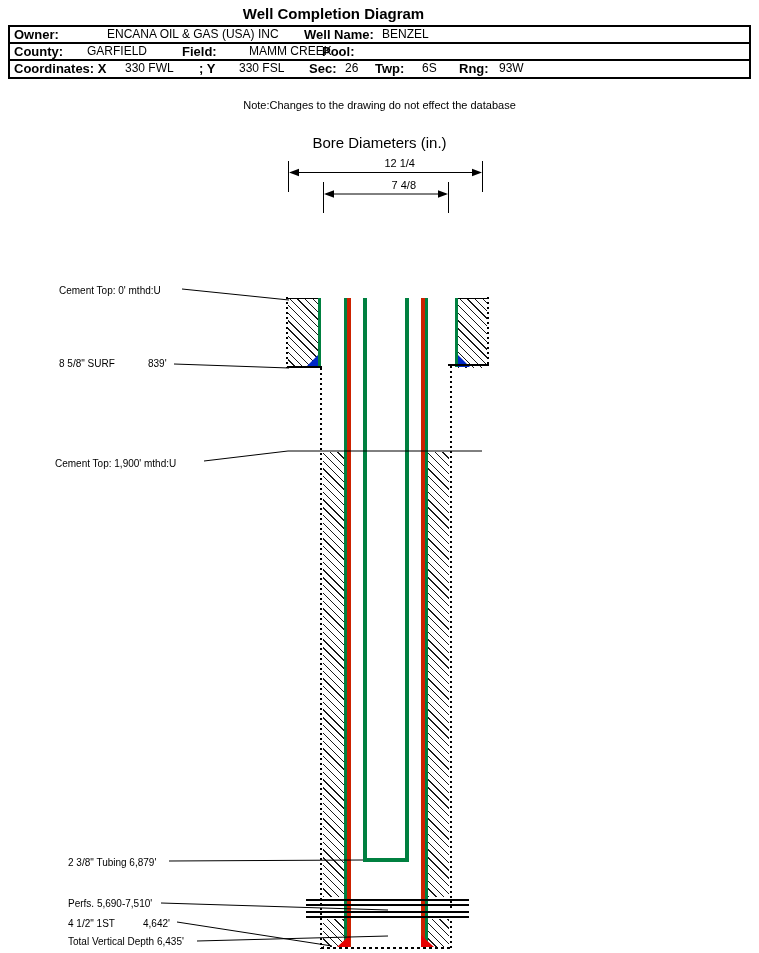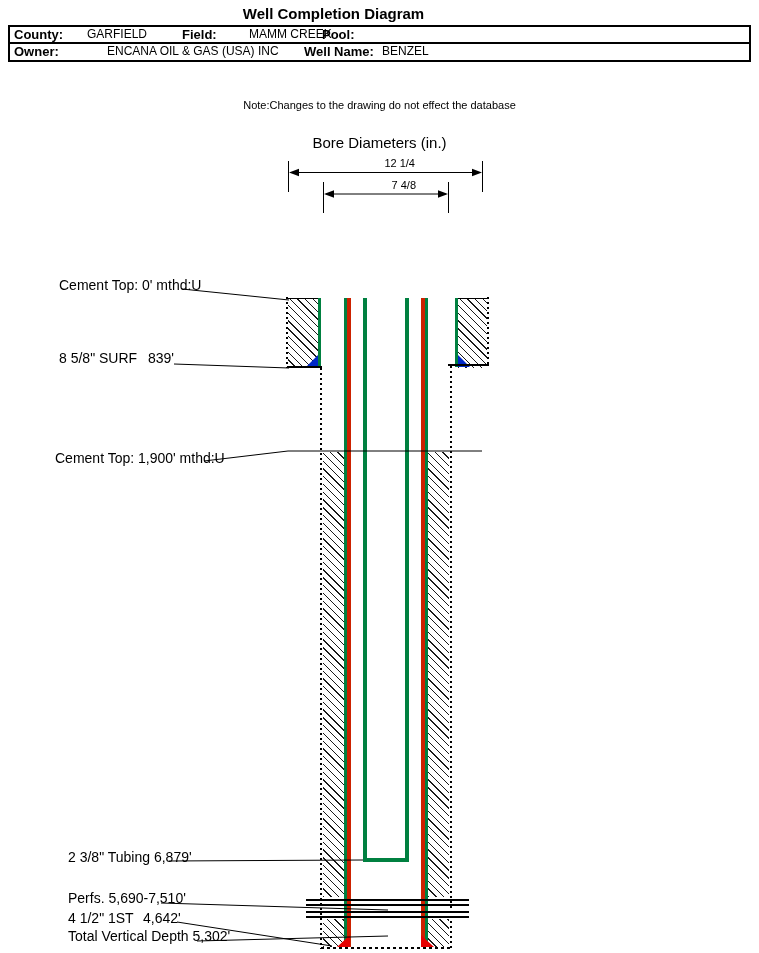--- a/index.html
+++ b/index.html
@@ -29,44 +29,56 @@
   .hdashed{height:2px;background-image:repeating-linear-gradient(90deg,#000 0px,#000 3px,transparent 3px,transparent 6px);}
   .solid-black{background:#000;}
   .green-line{background:var(--casing-green,#008040);}
   .red-line{background:var(--casing-red,#CC2200);}
   .tri{width:0;height:0;}
   .shoe-blue-l{border-left:12px solid transparent;border-bottom:12px solid var(--shoe-blue,#0028C8);}
   .shoe-blue-r{border-right:12px solid transparent;border-bottom:12px solid var(--shoe-blue,#0028C8);}
   .shoe-red-l{border-left:13px solid transparent;border-bottom:12px solid var(--shoe-red,#E60000);}
   .shoe-red-r{border-right:13px solid transparent;border-bottom:12px solid var(--shoe-red,#E60000);}
   .perf{height:2px;background:#000;left:306px;width:163px;}
-  .ann{font-size:14px;white-space:nowrap;}
+  .ann{font-size:10px;white-space:nowrap;margin-top:8px;}
   svg.overlay{position:absolute;left:0;top:0;pointer-events:none;}
 </style>
 </head>
 <body>
 
 <div class="canvas">
 
   <div class="abs page-title">Well Completion Diagram</div>
 
   <div class="abs hdr-table">
     <div class="hdr-row">
+      <span class="lbl" style="left:4px">Owner:</span>
+      <span class="val" style="left:97px">ENCANA OIL &amp; GAS (USA) INC</span>
+      <span class="lbl" style="left:294px">Well Name:</span>
+      <span class="val" style="left:372px">BENZEL</span>
+    </div>
+    <div class="hdr-row">
       <span class="lbl" style="left:4px">County:</span>
       <span class="val" style="left:77px">GARFIELD</span>
       <span class="lbl" style="left:172px">Field:</span>
       <span class="val" style="left:239px">MAMM CREEK</span>
       <span class="lbl" style="left:312px">Pool:</span>
       <span class="val" style="left:352px"></span>
     </div>
     <div class="hdr-row">
-      <span class="lbl" style="left:4px">Owner:</span>
-      <span class="val" style="left:97px">ENCANA OIL &amp; GAS (USA) INC</span>
-      <span class="lbl" style="left:294px">Well Name:</span>
-      <span class="val" style="left:372px">BENZEL</span>
+      <span class="lbl" style="left:4px">Coordinates: X</span>
+      <span class="val" style="left:115px">330 FWL</span>
+      <span class="lbl" style="left:189px">; Y</span>
+      <span class="val" style="left:229px">330 FSL</span>
+      <span class="lbl" style="left:299px">Sec:</span>
+      <span class="val" style="left:335px">26</span>
+      <span class="lbl" style="left:365px">Twp:</span>
+      <span class="val" style="left:412px">6S</span>
+      <span class="lbl" style="left:449px">Rng:</span>
+      <span class="val" style="left:489px">93W</span>
     </div>
   </div>
 
   <div class="abs note">Note:Changes to the drawing do not effect the database</div>
 
   <div class="abs bore-title">Bore Diameters (in.)</div>
   <div class="abs dim-label" style="left:355px;top:157px">12 1/4</div>
   <div class="abs dim-label" style="left:356px;top:179px">7 4/8</div>
 
   <div class="abs hatch" style="left:288px;top:298px;width:30px;height:69px;border-top:1px solid #000"></div>
@@ -112,21 +124,21 @@
   <div class="abs hdashed" style="left:321px;top:947px;width:131px"></div>
 
   <div class="abs ann" style="left:59px;top:277px">Cement Top: 0' mthd:U</div>
   <div class="abs ann" style="left:59px;top:350px">8 5/8" SURF</div>
   <div class="abs ann" style="left:148px;top:350px">839'</div>
   <div class="abs ann" style="left:55px;top:450px">Cement Top: 1,900' mthd:U</div>
   <div class="abs ann" style="left:68px;top:849px">2 3/8" Tubing 6,879'</div>
   <div class="abs ann" style="left:68px;top:890px">Perfs. 5,690-7,510'</div>
   <div class="abs ann" style="left:68px;top:910px">4 1/2" 1ST</div>
   <div class="abs ann" style="left:143px;top:910px">4,642'</div>
-  <div class="abs ann" style="left:68px;top:928px">Total Vertical Depth 5,302'</div>
+  <div class="abs ann" style="left:68px;top:928px">Total Vertical Depth 6,435'</div>
 
   <svg class="overlay" width="759" height="953" viewBox="0 0 759 953">
 
     <line x1="288.5" y1="161" x2="288.5" y2="192" stroke="#000" stroke-width="1"></line>
     <line x1="482.5" y1="161" x2="482.5" y2="192" stroke="#000" stroke-width="1"></line>
     <line x1="291" y1="172.5" x2="480" y2="172.5" stroke="#000" stroke-width="1"></line>
     <polygon points="289,172.5 299,168.8 299,176.2" fill="#000"></polygon>
     <polygon points="482,172.5 472,168.8 472,176.2" fill="#000"></polygon>
 
     <line x1="323.5" y1="182" x2="323.5" y2="213" stroke="#000" stroke-width="1"></line>

